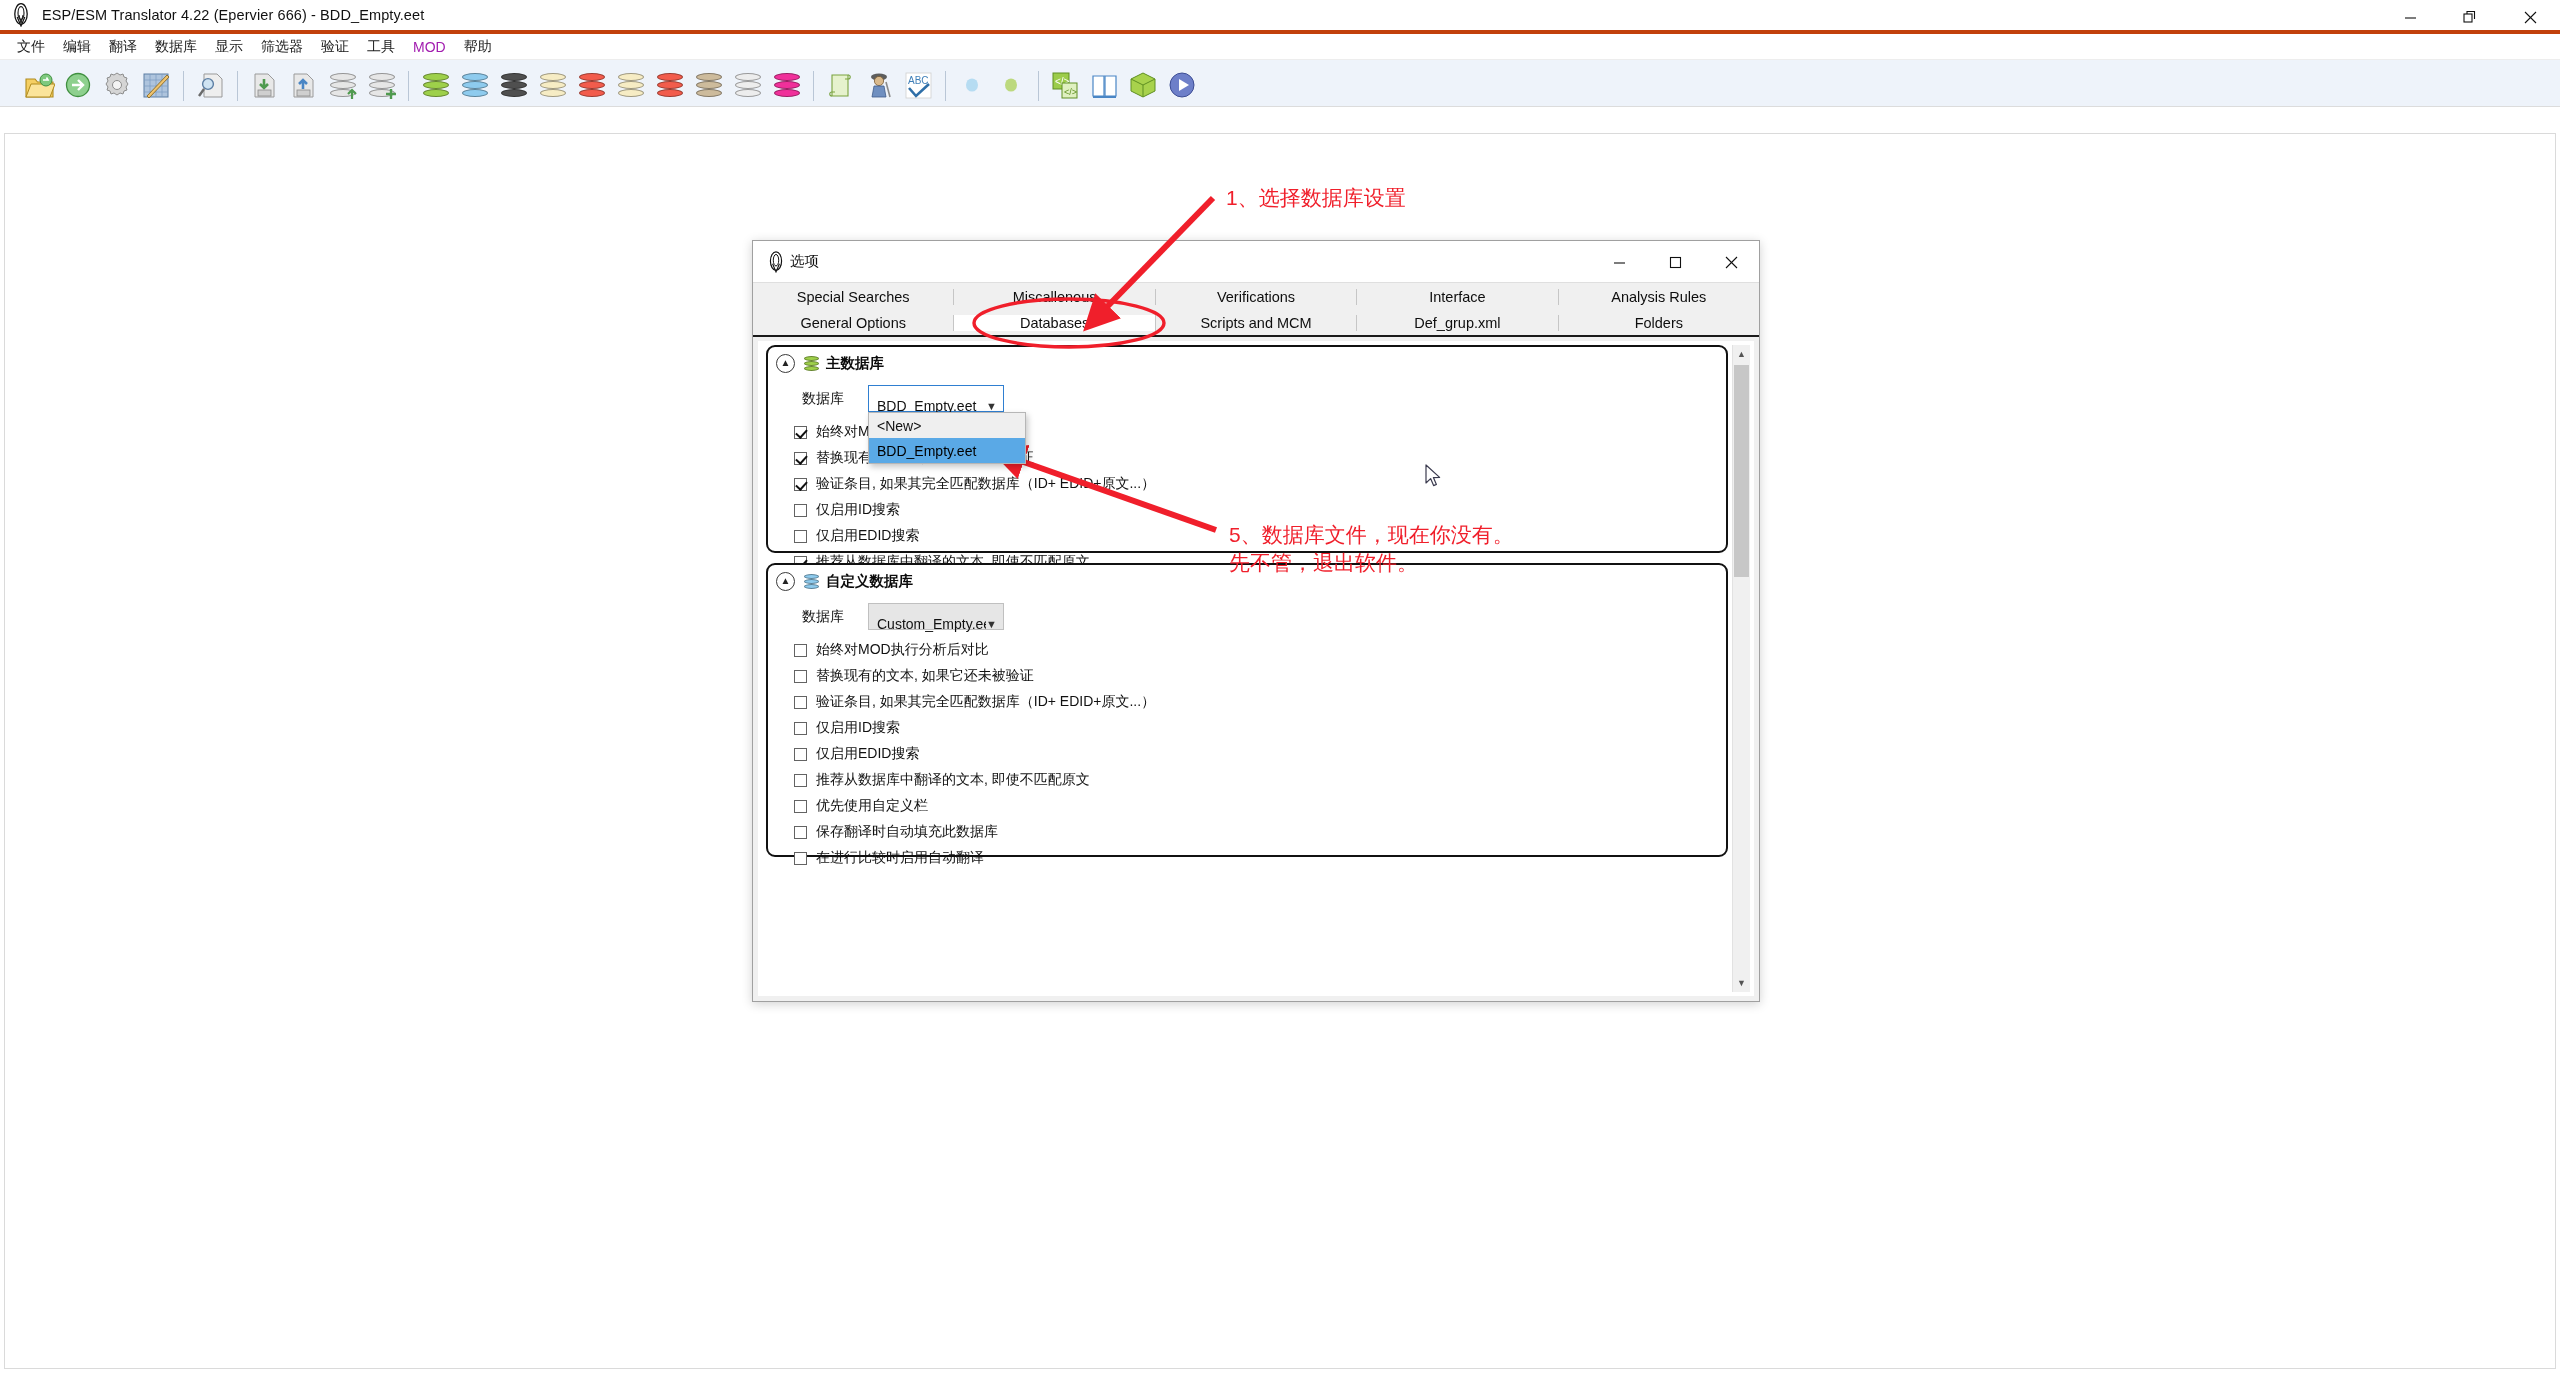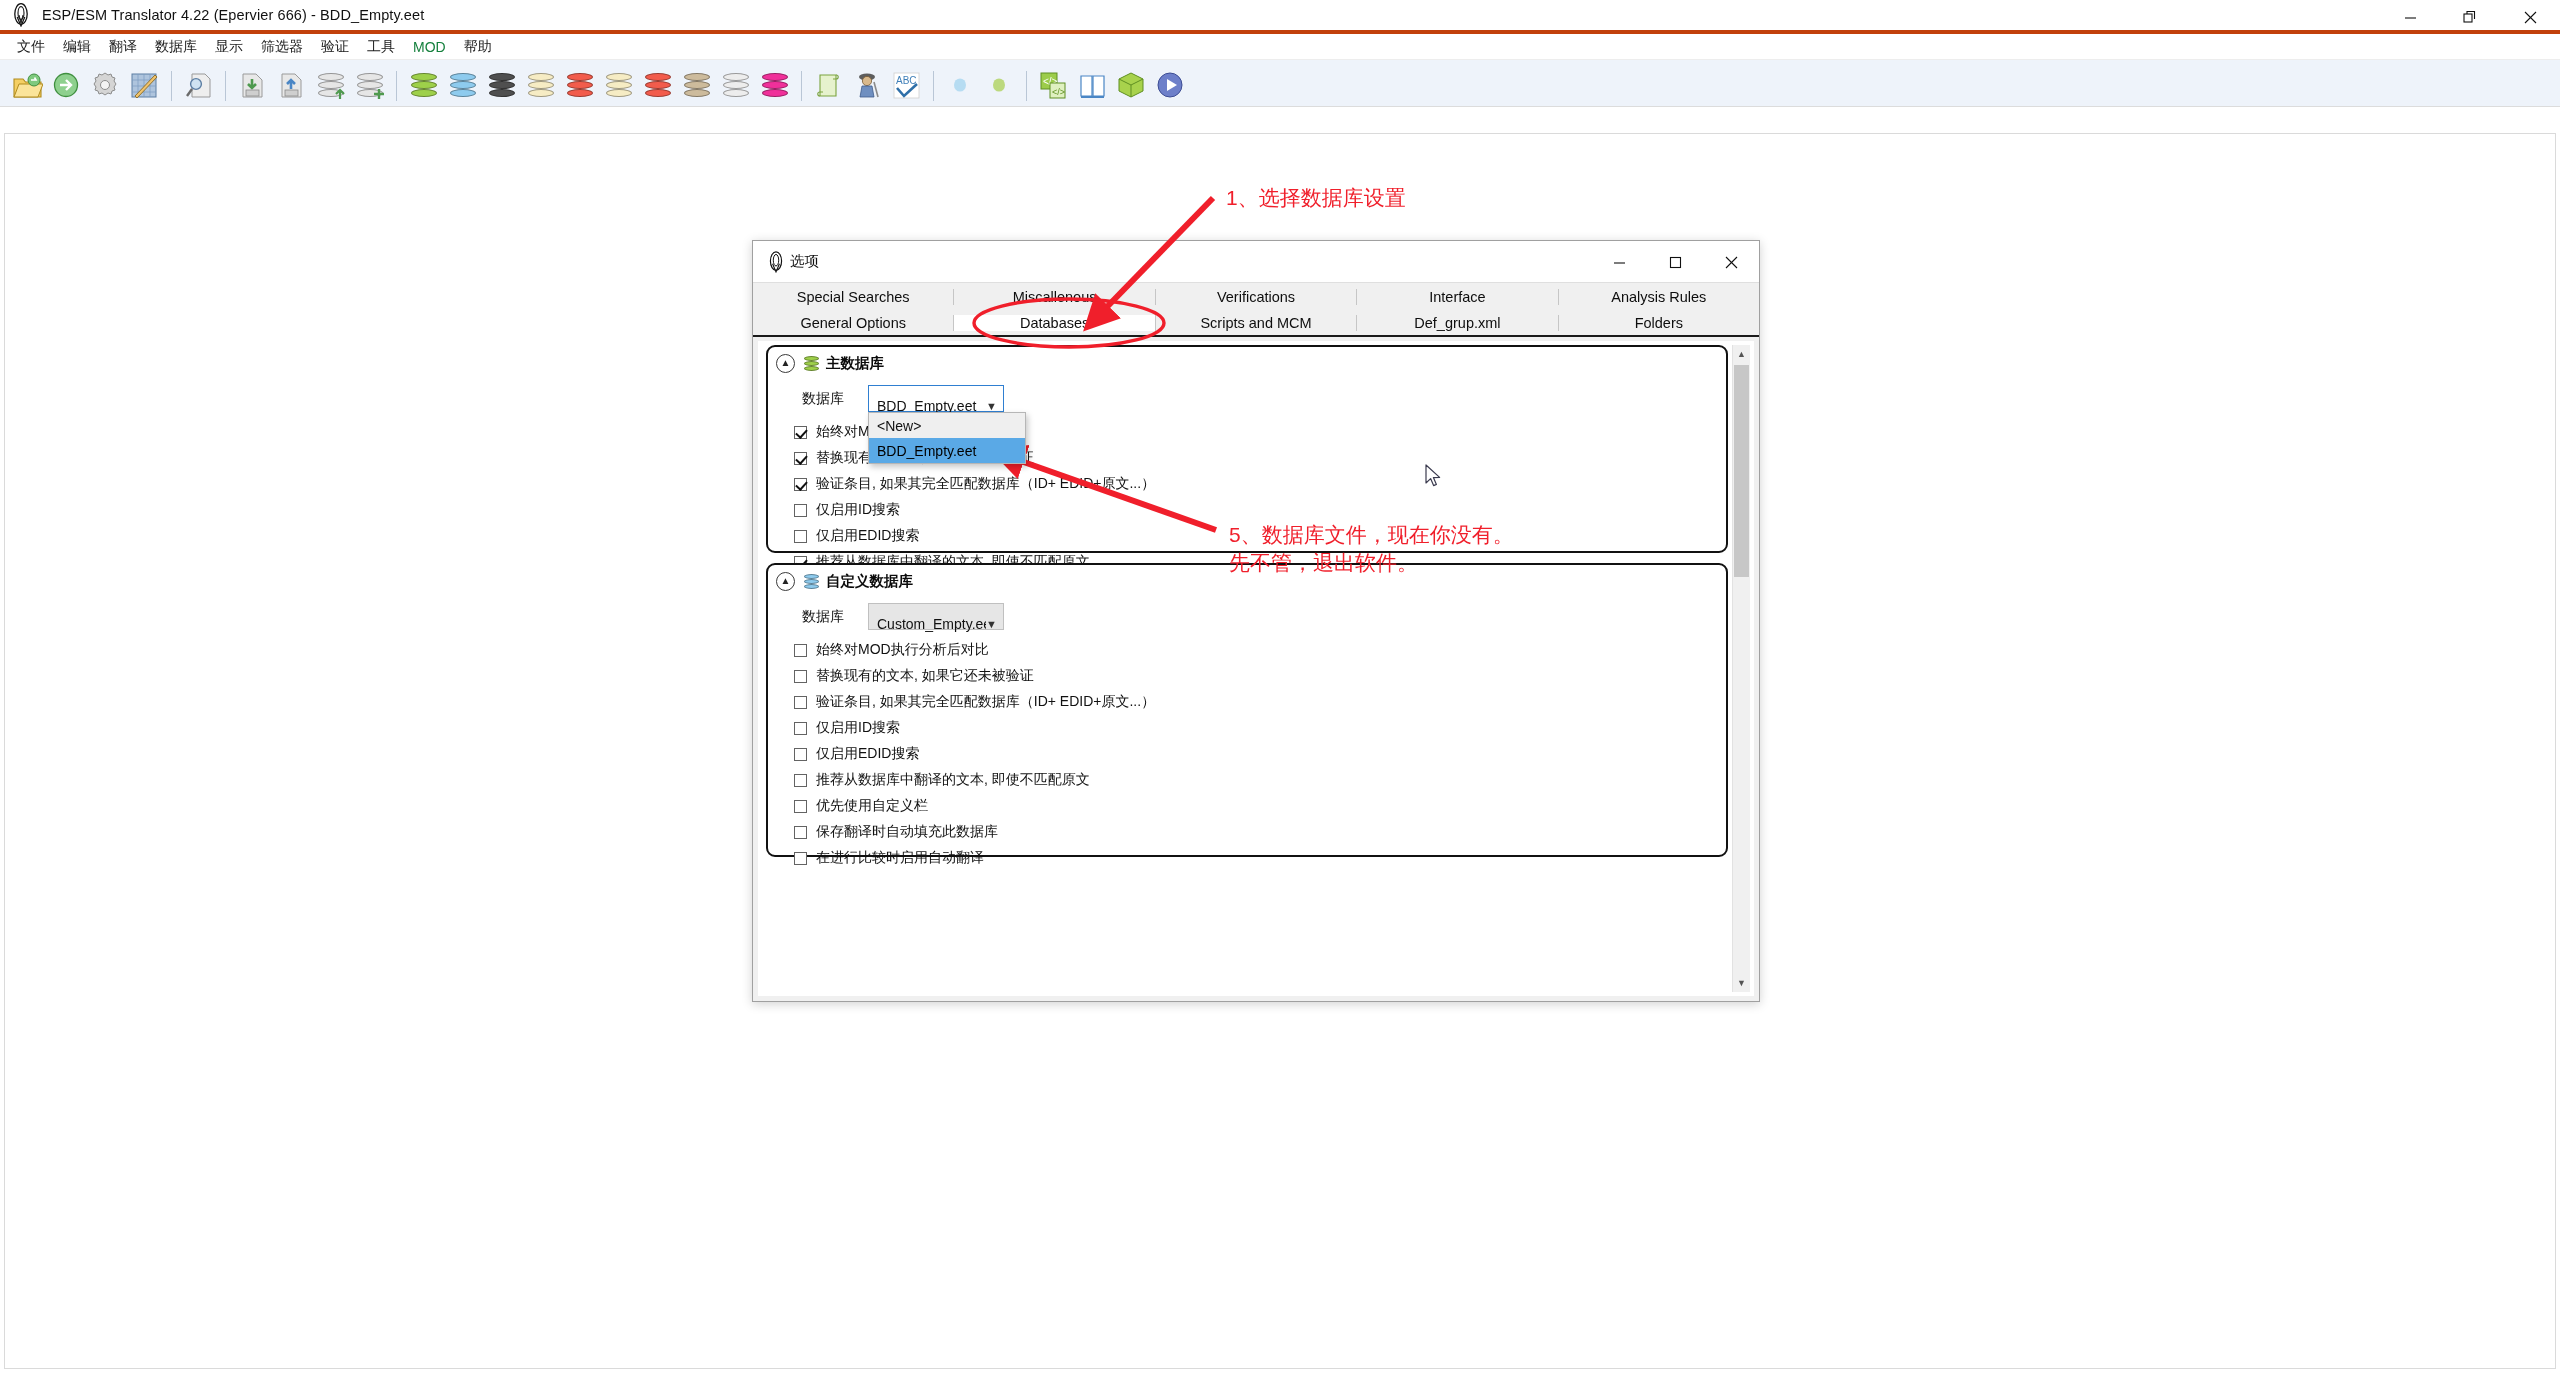--- a/index.html
+++ b/index.html
@@ -22,25 +22,25 @@
   .tb-appicon { width:30px; height:30px; margin-left:6px; display:flex; align-items:center; justify-content:center; }
   .tb-title { font-size:14.5px; color:#111; margin-left:6px; letter-spacing:0.1px; }
   .tb-controls { position:absolute; right:0; top:0; height:34px; display:flex; }
   .tb-btn { width:60px; height:34px; display:flex; align-items:center; justify-content:center; }
 
   .menubar {
     height:26px; background:#ffffff; display:flex; align-items:center;
     padding-left:8px; border-bottom:1px solid #ededed;
   }
   .menu-item { font-size:14px; color:#1a1a1a; padding:3px 9px; cursor:default; }
-  .menu-item.disabled { color:#15803d; }
+  .menu-item.disabled { color:#a21caf; }
 
   .toolbar {
     height:52px; background:#eef3fa; display:flex; align-items:center;
-    padding-left:8px; border-bottom:1px solid #c9d4e2;
+    padding-left:20px; border-bottom:1px solid #c9d4e2;
   }
   .tb-sep { width:1px; height:30px; background:#b9c6d6; margin:0 7px; }
   .tbi { width:31px; height:31px; margin:0 4px; position:relative; flex:0 0 auto; }
 
   
   .cyl { width:26px; height:28px; position:relative; margin:2px auto 0; }
   .cyl i { position:absolute; left:0; width:26px; height:8px; border-radius:50%/50%;
            border:1px solid rgba(0,0,0,.35); display:block; }
   .cyl i:nth-child(1){ top:1px; }
   .cyl i:nth-child(2){ top:9px; }

